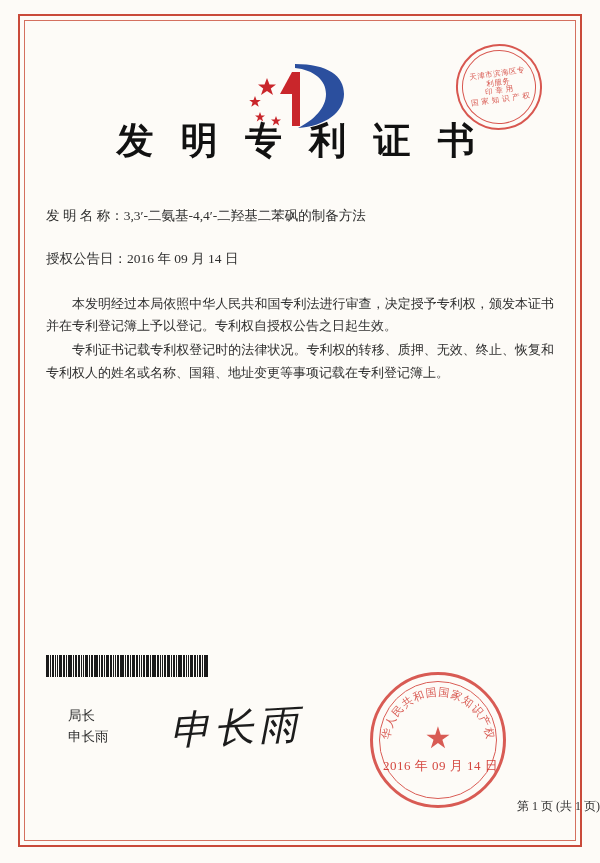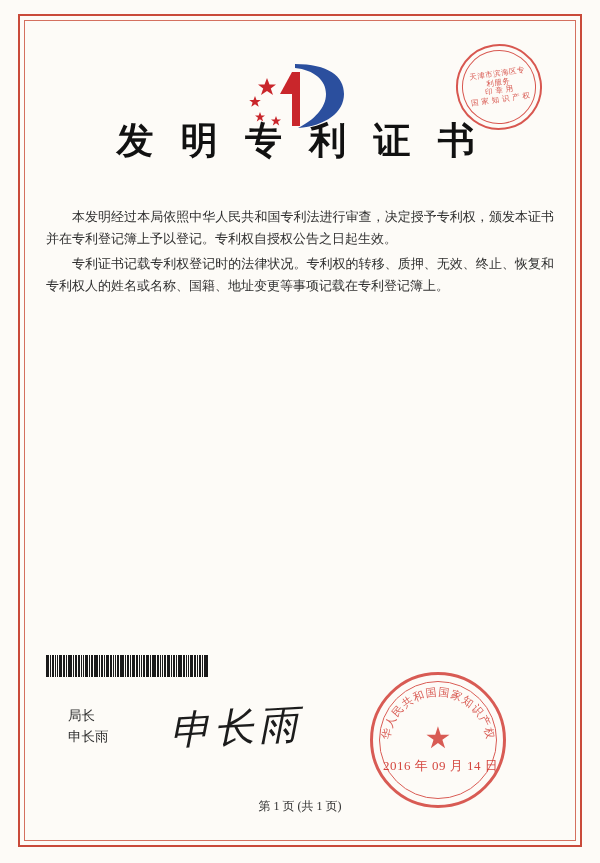--- a/index.html
+++ b/index.html
@@ -228,21 +228,21 @@
     color: #d0342c;
     opacity: 0.9;
     letter-spacing: 0.5px;
   }
 
   .page-footer {
     position: absolute;
     left: 0;
     right: 0;
     top: 798px;
-    text-align: center;
+    text-align: right;
     font-size: 12px;
     color: #2f2f2f;
   }
 </style>
 </head>
 <body>
 
 <div id="cert">
 
   <div class="border-outer"></div>
@@ -271,20 +271,26 @@
       <div>印 章 用</div>
       <div>国 家 知 识 产 权</div>
     </div>
   </div>
 
   <div class="content">
 
     <div class="title">发 明 专 利 证 书</div>
 
     <div class="fields">
+      <div class="field">
+        <span class="flabel">发 明 名 称：</span><span class="fvalue">3,3′-二氨基-4,4′-二羟基二苯砜的制备方法</span>
+      </div>
+      <div class="field">
+        <span class="flabel">授权公告日：</span><span class="fvalue">2016 年 09 月 14 日</span>
+      </div>
     </div>
 
     <div class="body-text">
       <p>本发明经过本局依照中华人民共和国专利法进行审查，决定授予专利权，颁发本证书并在专利登记簿上予以登记。专利权自授权公告之日起生效。</p>
       <p>专利证书记载专利权登记时的法律状况。专利权的转移、质押、无效、终止、恢复和专利权人的姓名或名称、国籍、地址变更等事项记载在专利登记簿上。</p>
     </div>
   </div>
 
   <div class="barcode"><i style="width: 3px;"></i><i style="width: 1px;"></i><i style="width: 2px;"></i><i style="width: 1px;"></i><i style="width: 1px;"></i><i style="width: 3px;"></i><i style="width: 2px;"></i><i style="width: 1px;"></i><i style="width: 4px;"></i><i style="width: 1px;"></i><i style="width: 2px;"></i><i style="width: 2px;"></i><i style="width: 1px;"></i><i style="width: 1px;"></i><i style="width: 3px;"></i><i style="width: 1px;"></i><i style="width: 2px;"></i><i style="width: 4px;"></i><i style="width: 1px;"></i><i style="width: 2px;"></i><i style="width: 1px;"></i><i style="width: 3px;"></i><i style="width: 2px;"></i><i style="width: 1px;"></i><i style="width: 1px;"></i><i style="width: 2px;"></i><i style="width: 4px;"></i><i style="width: 1px;"></i><i style="width: 2px;"></i><i style="width: 1px;"></i><i style="width: 3px;"></i><i style="width: 2px;"></i><i style="width: 1px;"></i><i style="width: 1px;"></i><i style="width: 2px;"></i><i style="width: 3px;"></i><i style="width: 1px;"></i><i style="width: 4px;"></i><i style="width: 2px;"></i><i style="width: 1px;"></i><i style="width: 1px;"></i><i style="width: 2px;"></i><i style="width: 3px;"></i><i style="width: 1px;"></i><i style="width: 2px;"></i><i style="width: 1px;"></i><i style="width: 4px;"></i><i style="width: 2px;"></i><i style="width: 1px;"></i><i style="width: 1px;"></i><i style="width: 3px;"></i><i style="width: 2px;"></i><i style="width: 1px;"></i><i style="width: 2px;"></i><i style="width: 1px;"></i><i style="width: 4px;"></i></div>
 

